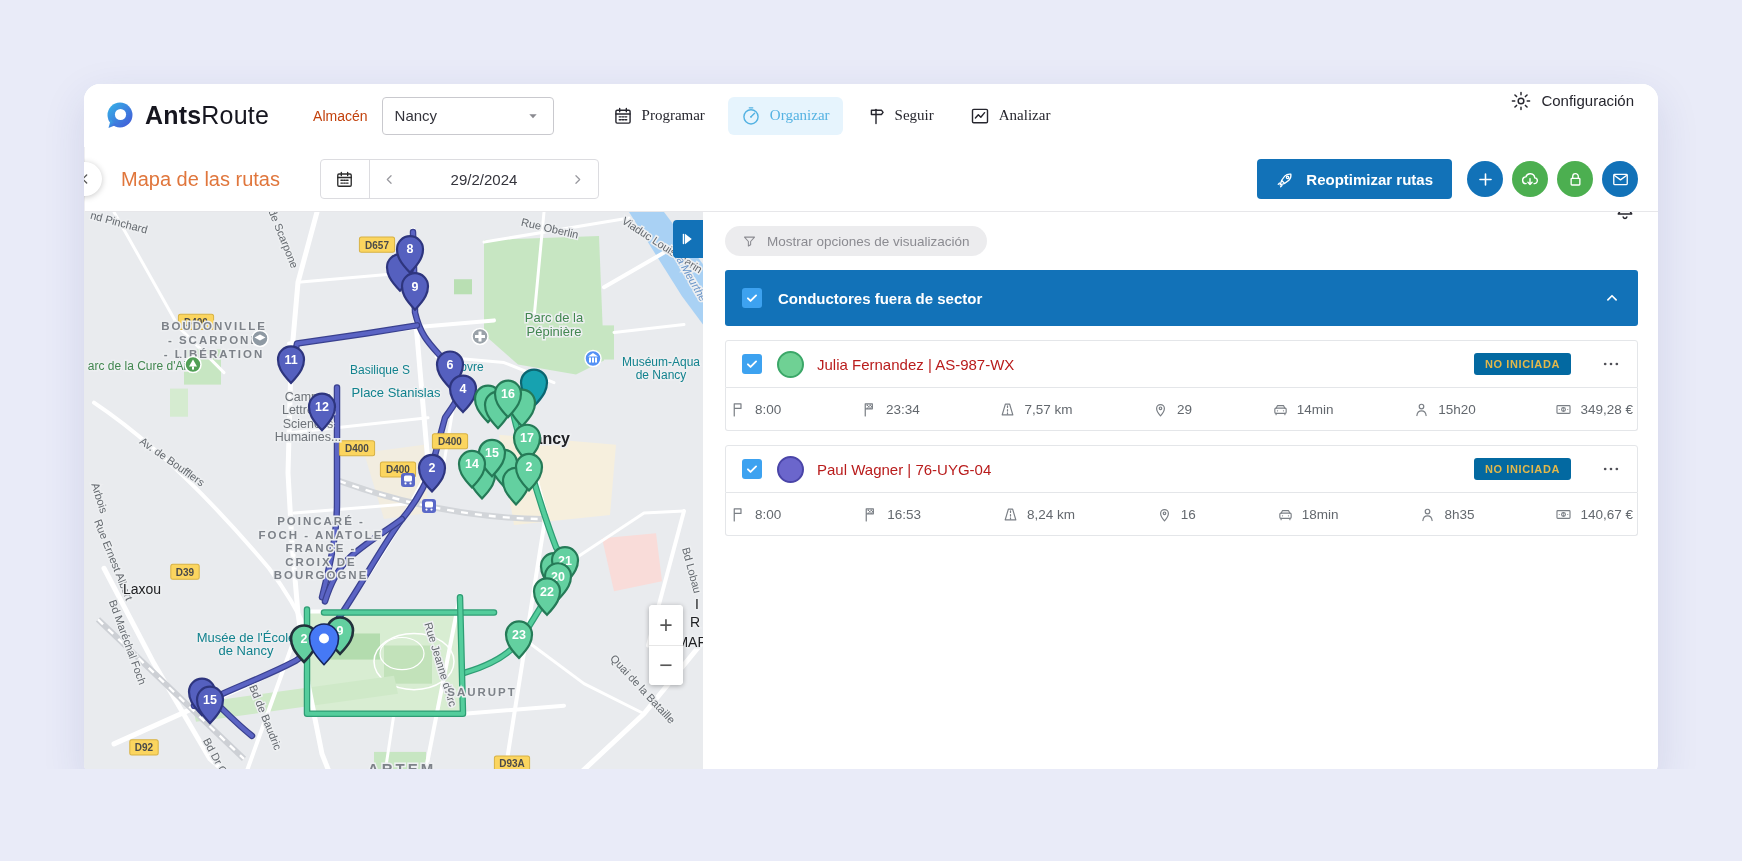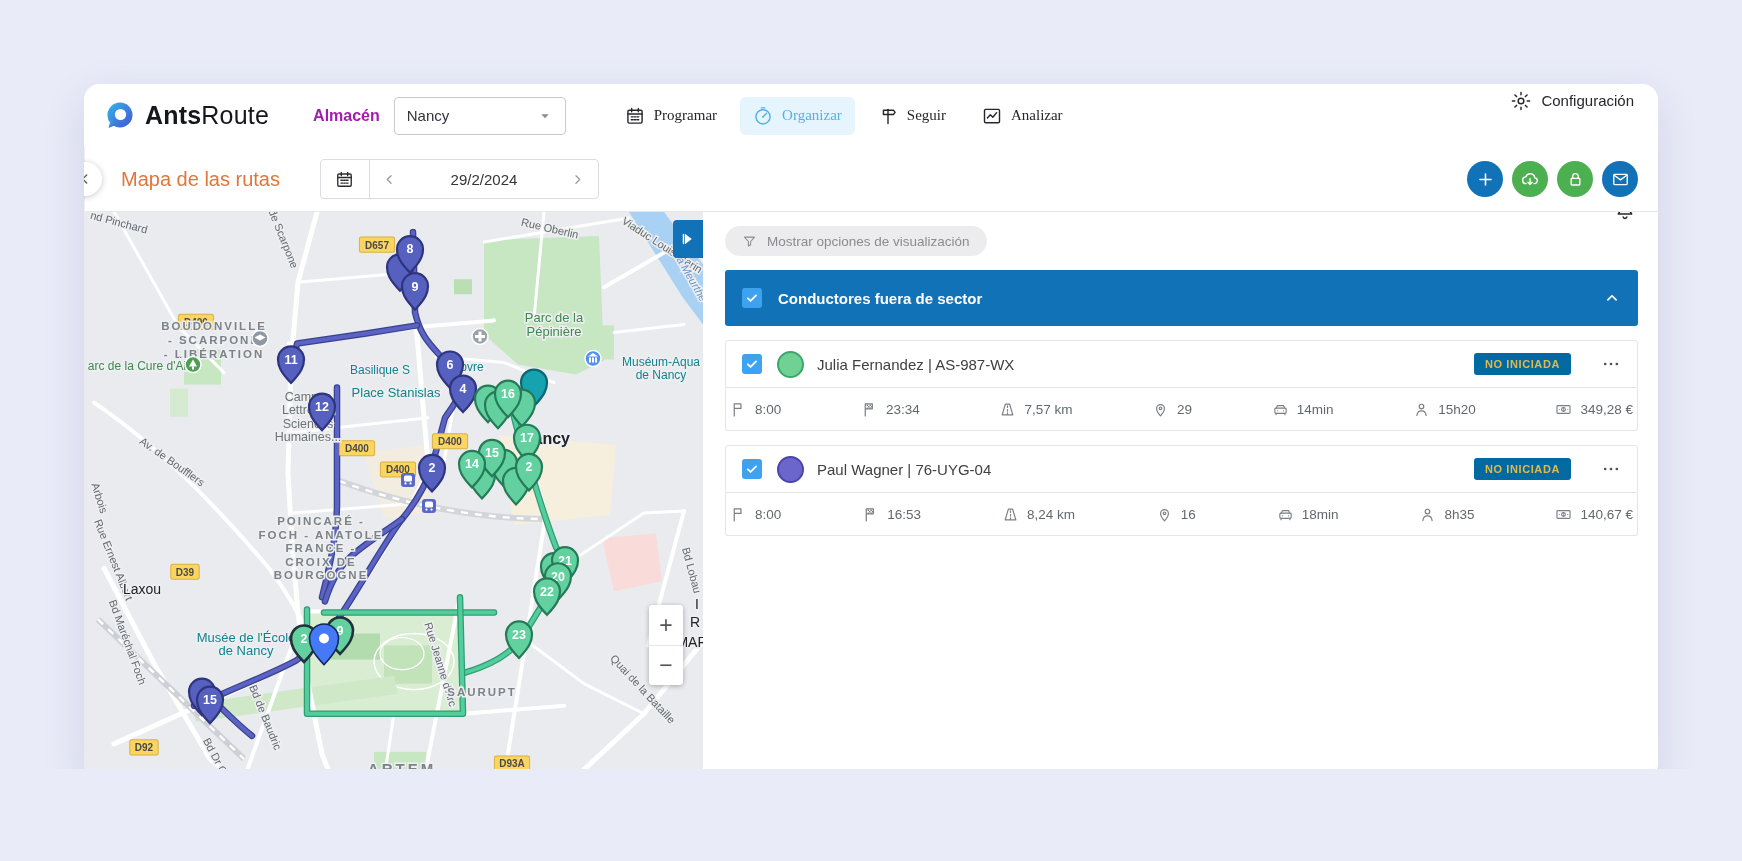--- a/index.html
+++ b/index.html
@@ -5,21 +5,21 @@
   html,body{margin:0;padding:0;background:#e9ebf8;font-family:"Liberation Sans",sans-serif;}
   .page{position:relative;width:1742px;height:769px;overflow:hidden;}
   .window{position:absolute;left:84px;top:84px;width:1574px;height:695px;background:#fff;border-radius:16px;
           box-shadow:0 14px 44px rgba(40,50,120,.12);overflow:hidden;display:flex;flex-direction:column;}
   
   .navbar{height:63px;flex:0 0 auto;display:flex;align-items:center;padding:0 22px 0 20px;background:#fff;}
   .brand{display:flex;align-items:center;gap:9px;margin-right:44px;}
   .brand-text{font-size:25px;color:#16161f;letter-spacing:.2px;}
   .brand-text b{font-weight:700;}
   .brand-text span{font-weight:300;}
-  .wh-label{font-size:16px;color:#a21caf;margin-right:14px;font-weight:bold;}
+  .wh-label{font-size:14px;color:#c2410c;margin-right:14px;}
   .wh-select{width:146px;height:36px;border:1px solid #c9c9ce;border-radius:4px;display:flex;align-items:center;
              justify-content:space-between;padding:0 12px;font-size:15px;color:#34343c;cursor:pointer;background:#fff;}
   .nav-main{display:flex;align-items:center;gap:10px;margin-left:46px;font-family:Liberation Serif, serif;}
   .nav-item{display:flex;align-items:center;gap:9px;font-size:15px;color:#26262e;padding:9px 13px;border-radius:6px;cursor:pointer;white-space:nowrap;}
   .nav-item.active{color:#54b2e2;background:#e6f4fd;}
   .nav-right{margin-left:auto;display:flex;align-items:flex-end;gap:28px;flex-direction:column;}
   .ic20{width:20px;height:20px;}
   .ic22{width:22px;height:22px;}
   .icon-btn{color:#26262e;display:flex;align-items:center;cursor:pointer;}
   .bell-wrap{position:relative;}
@@ -80,21 +80,21 @@
   .panel{flex:1;background:#fff;padding:14px 20px 0 22px;min-width:0;}
   .filter-pill{display:inline-flex;align-items:center;gap:10px;height:30px;background:#ececee;border:none;border-radius:16px;
                padding:0 17px;color:#8b8b91;font-size:13.5px;font-family:inherit;cursor:pointer;}
   .group-bar{margin-top:14px;height:56px;background:#1272b8;border-radius:3px;display:flex;align-items:center;padding:0 17px;color:#fff;}
   .group-label{font-weight:700;font-size:15px;flex:1;margin-left:16px;}
   .cb{width:20px;height:20px;border-radius:3px;background:#3da2f0;display:flex;align-items:center;justify-content:center;flex:0 0 auto;cursor:pointer;}
   .chev-up{color:#fff;display:flex;cursor:pointer;}
   .driver-card{margin-top:14px;}
   .driver-head{height:46px;border:1px solid #e4e6e9;border-radius:3px 3px 0 0;display:flex;align-items:center;padding:0 16px;background:#fff;}
   .d-avatar{width:23px;height:23px;border-radius:50%;margin:0 13px 0 15px;border:2px solid transparent;flex:0 0 auto;}
-  .d-name{font-size:15px;color:#404040;flex:1;white-space:nowrap;overflow:hidden;text-overflow:ellipsis;}
+  .d-name{font-size:15px;color:#b91c1c;flex:1;white-space:nowrap;overflow:hidden;text-overflow:ellipsis;}
   .badge-status{background:#0369a1;color:#e3b84a;font-size:11px;font-weight:700;letter-spacing:.6px;padding:5px 11px;border-radius:3px;margin-right:30px;white-space:nowrap;}
   .dots{color:#4f4f56;display:flex;cursor:pointer;}
   .driver-stats{height:42px;border:1px solid #e4e6e9;border-top:0;border-radius:0 0 3px 3px;display:flex;align-items:center;
                 justify-content:space-between;padding:0 4px;}
   .stat{display:flex;align-items:center;gap:8px;color:#63686e;font-size:13.5px;white-space:nowrap;}
   .si{width:17px;height:17px;color:#7a7f85;flex:0 0 auto;}
 </style>
 </head>
 <body>
 
@@ -417,20 +417,26 @@
                 </svg>
           </div>
           <div class="date-value">29/2/2024</div>
           <div class="date-nav">
             <svg style="width:15px;height:15px">
                   <use href="#i-chevR"></use>
                 </svg>
           </div>
         </div>
         <div class="toolbar-actions">
+          <button class="btn-reopt">
+            <svg style="width:19px;height:19px;color:#fff">
+                  <use href="#i-rocket"></use>
+                </svg>
+            <span>Reoptimizar rutas</span>
+          </button>
           <button class="circle-btn cb-blue">
             <svg style="width:19px;height:19px">
                   <use href="#i-plus"></use>
                 </svg>
           </button>
           <button class="circle-btn cb-green">
             <svg style="width:20px;height:20px">
                   <use href="#i-cloud"></use>
                 </svg>
           </button>

